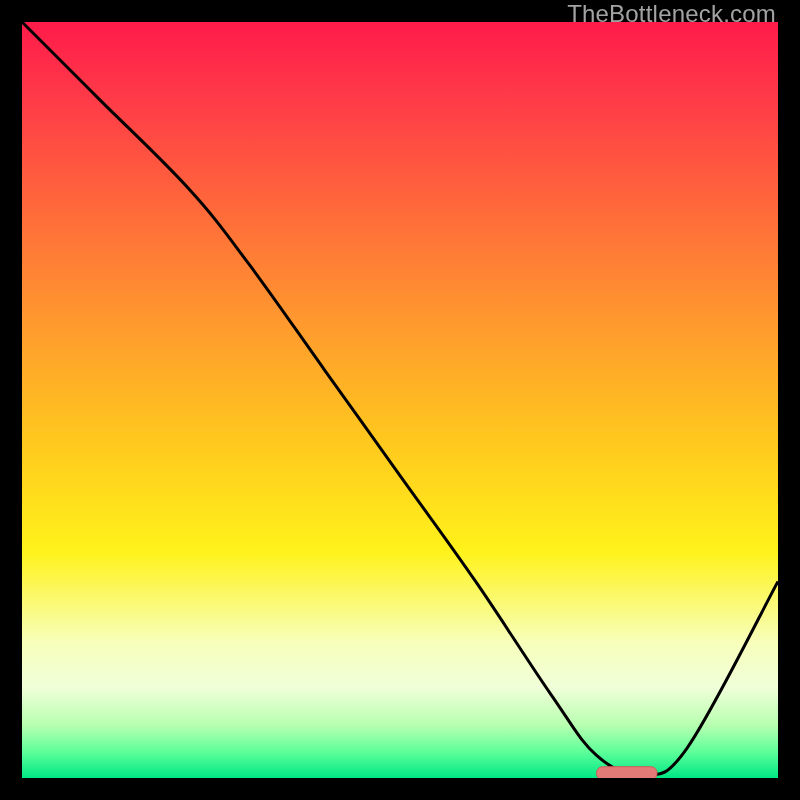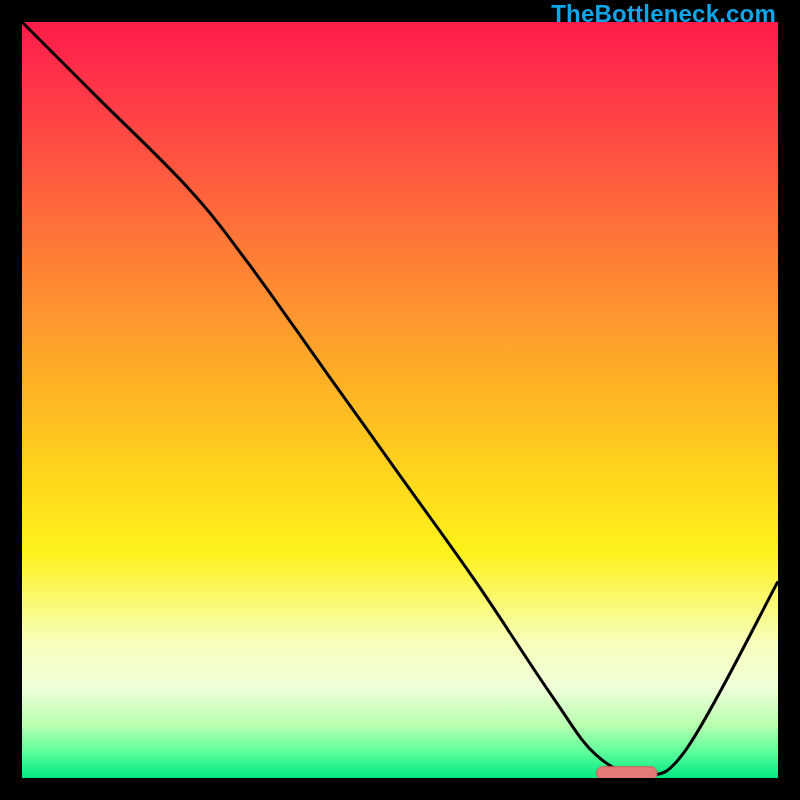--- a/index.html
+++ b/index.html
@@ -30,23 +30,23 @@
     position: absolute;
     left: 0;
     top: 0;
     width: 756px;
     height: 756px;
   }
   .watermark {
     position: absolute;
     top: 0px;
     right: 24px;
-    color: #0ea5e9;
+    color: #a3a3a3;
     font-size: 24px;
-    font-weight: 700;
+    font-weight: 400;
     letter-spacing: 0.2px;
     user-select: none;
   }
   svg { display: block; }
 </style>
 </head>
 <body>
 
 <div class="frame">
 

